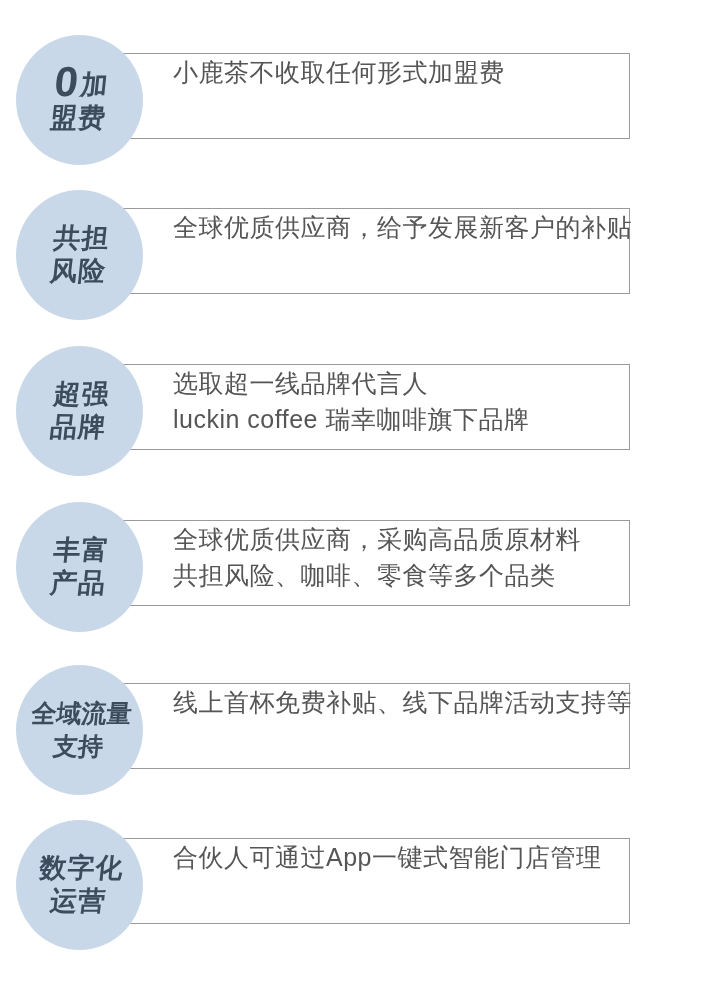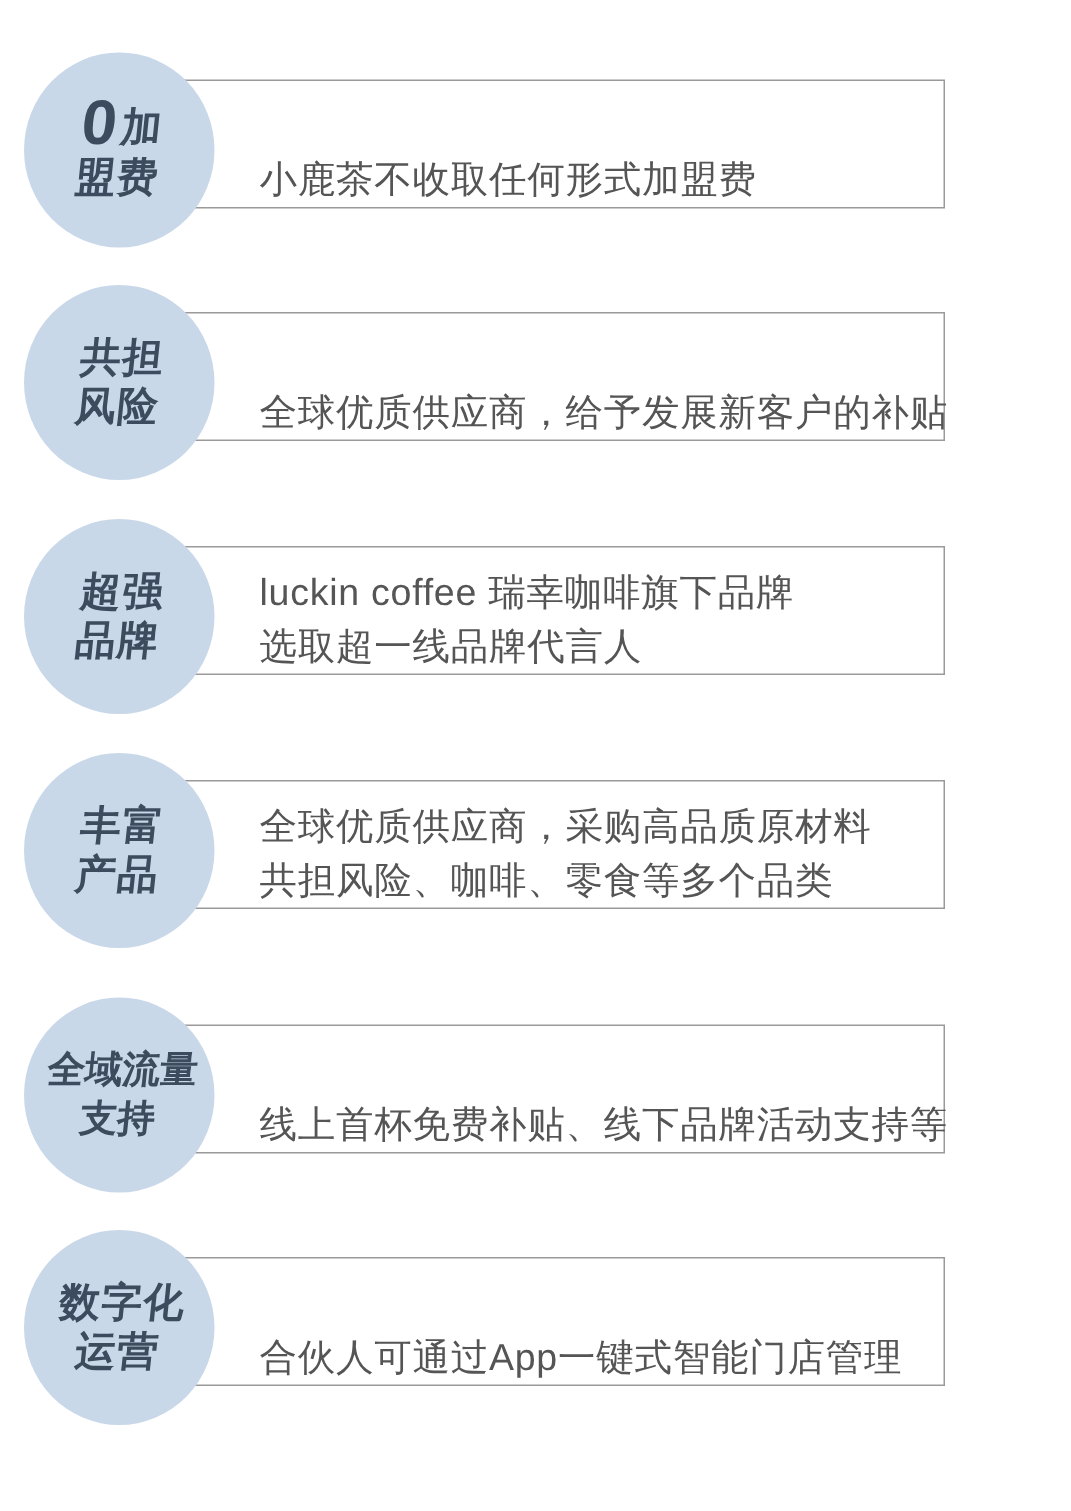--- a/index.html
+++ b/index.html
@@ -65,21 +65,21 @@
     position: absolute;
     left: 100px;
     right: 84px;
     top: 18px;
     height: 86px;
     box-sizing: border-box;
     background: #ffffff;
     border: 1.5px solid #9a9a9a;
     display: flex;
     flex-direction: column;
-    justify-content: flex-end;
+    justify-content: flex-start;
     padding-left: 72px;
     z-index: 1;
   }
   .panel-line {
     color: #555555;
     font-size: 25px;
     line-height: 36px;
     letter-spacing: 0.5px;
     white-space: nowrap;
   }
@@ -114,22 +114,22 @@
   </div>
 
   <div class="row r3">
     <div class="badge">
       <div class="badge-inner">
         <div>超强</div>
         <div>品牌</div>
       </div>
     </div>
     <div class="panel">
+      <div class="panel-line">选取超一线品牌代言人</div>
       <div class="panel-line">luckin coffee 瑞幸咖啡旗下品牌</div>
-      <div class="panel-line">选取超一线品牌代言人</div>
     </div>
   </div>
 
   <div class="row r4">
     <div class="badge">
       <div class="badge-inner">
         <div>丰富</div>
         <div>产品</div>
       </div>
     </div>

